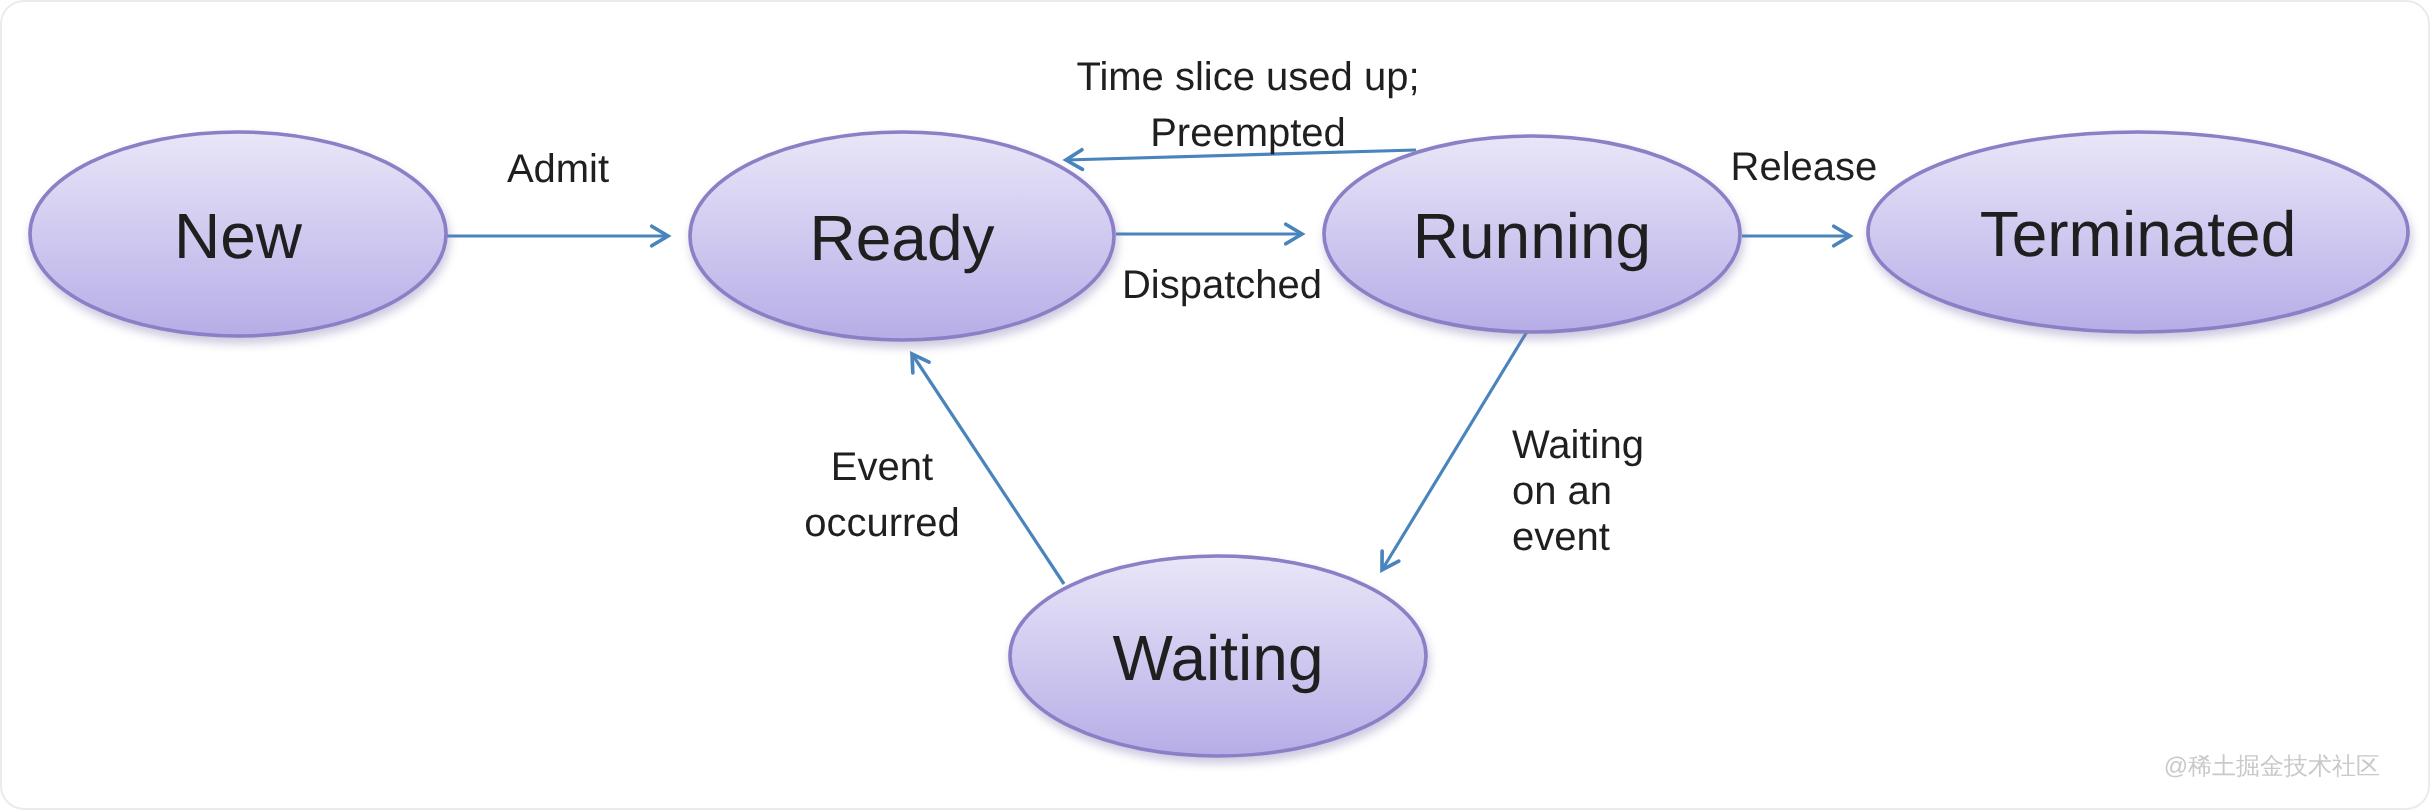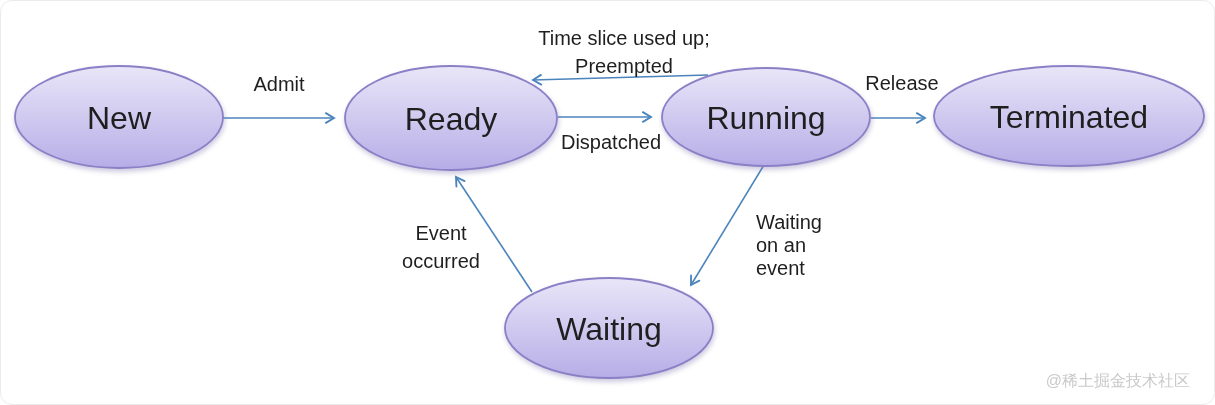--- a/index.html
+++ b/index.html
@@ -55,21 +55,21 @@
     font-size: 20px;
     fill: var(--ink);
     text-anchor: middle;
   }
   .edge-label.anchor-start { text-anchor: start; }
   .watermark {
     position: absolute;
     right: 24px;
     bottom: 12px;
     font-family: "Liberation Sans", sans-serif;
-    font-size: 16px;
+    font-size: 12px;
     color: var(--watermark);
     user-select: none;
   }
 </style>
 </head>
 <body>
 
 <div class="card">
   <svg class="diagram" width="1215" height="405" viewBox="0 0 1215 405">
     <defs>

